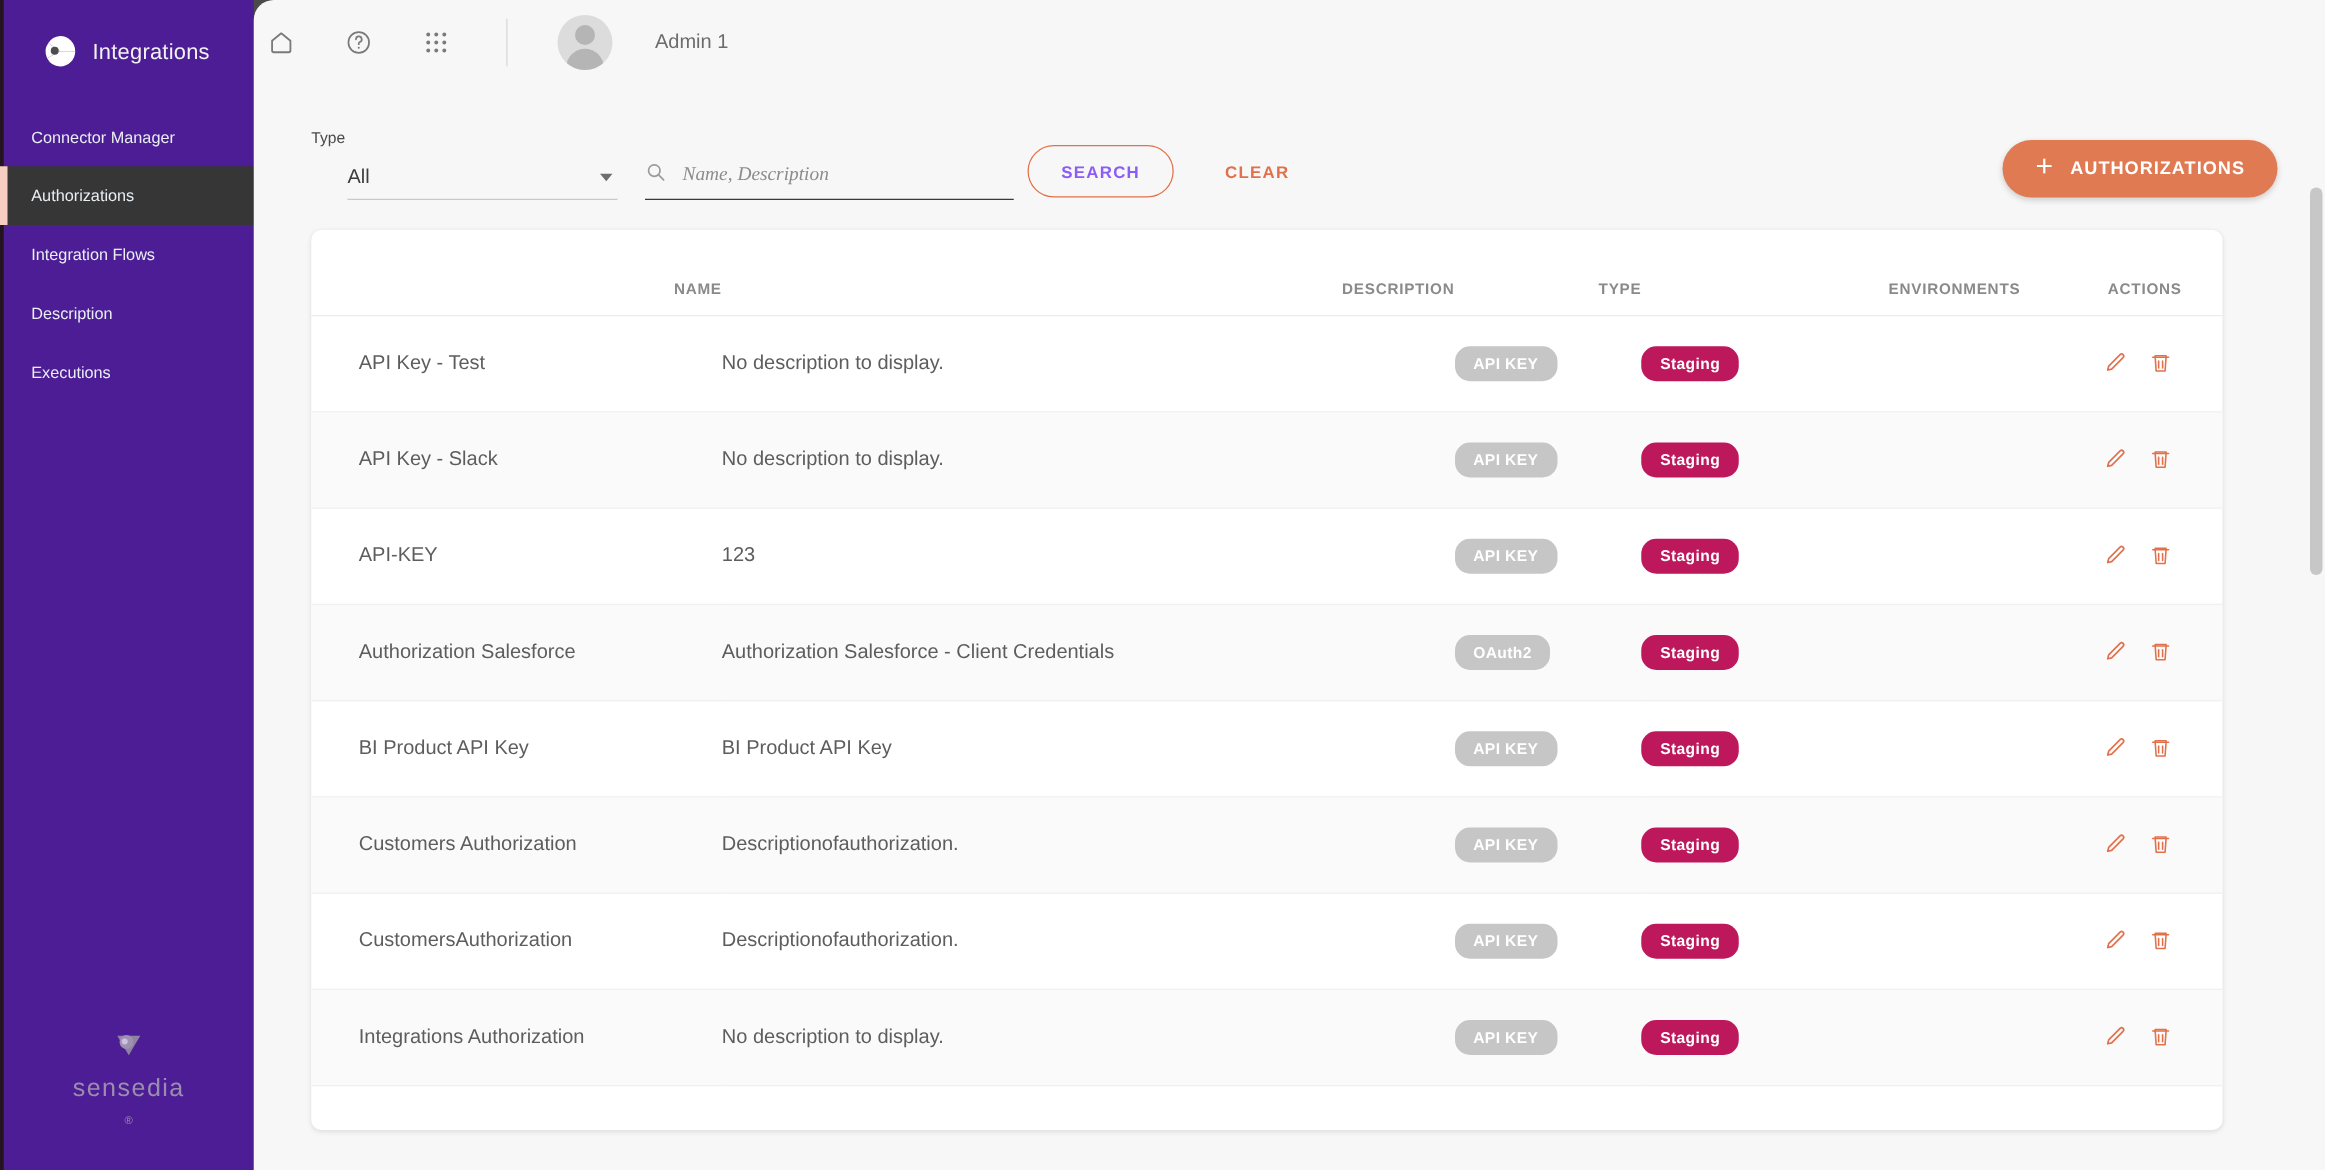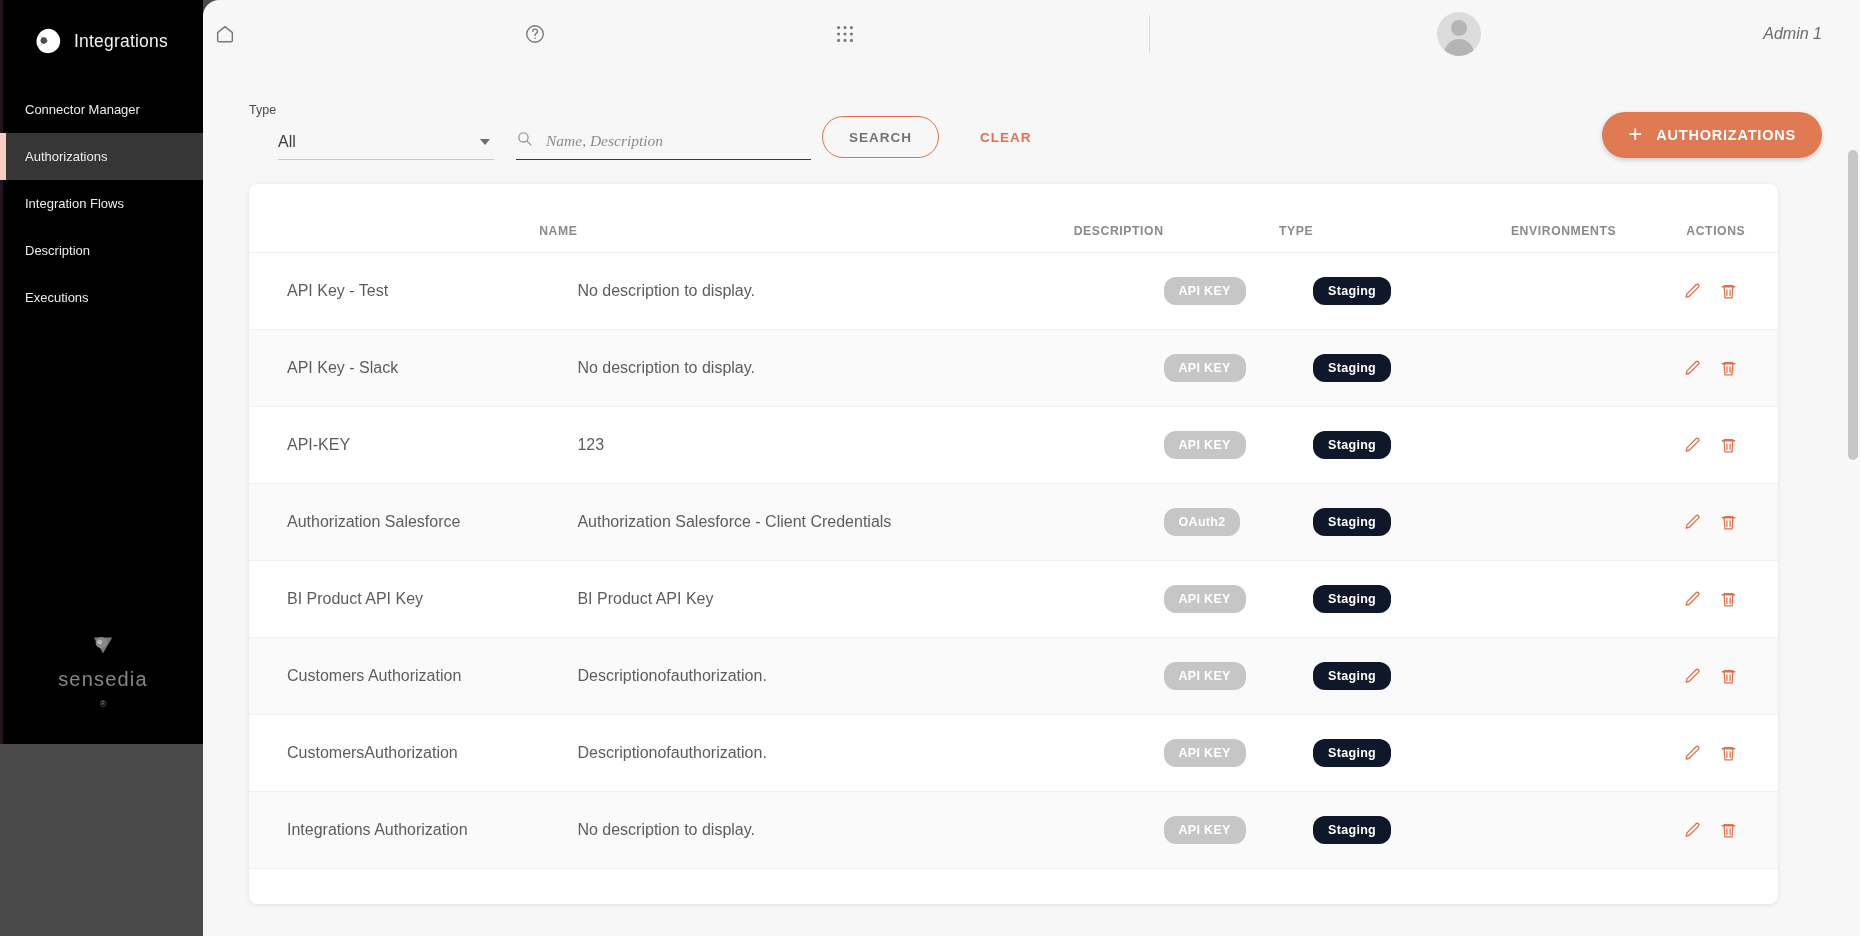--- a/index.html
+++ b/index.html
@@ -14,22 +14,22 @@
     width: 1860px; height: 936px;
     background: #4a4a4a;
     display: flex;
     overflow: hidden;
   }
 
   
   .sidebar {
     width: 203px;
     min-width: 203px;
-    height: 744px;
-    background: #000000;
+    height: 936px;
+    background: #4c1d95;
     position: relative;
     display: flex;
     flex-direction: column;
     border-left: 3px solid #241420;
   }
   .logo-row {
     height: 82px;
     display: flex;
     align-items: center;
     padding-left: 30px;
@@ -87,24 +87,23 @@
     border-top-left-radius: 16px;
     position: relative;
     overflow: hidden;
   }
 
   
   .topbar {
     height: 68px;
     display: flex;
     align-items: center;
-    justify-content: space-between;
+    justify-content: flex-start;
     padding-right: 38px;
     gap: 18px;
-    font-style: italic;
   }
   .icon-btn {
     width: 44px; height: 44px;
     display: flex; align-items: center; justify-content: center;
     cursor: pointer;
     color: #7a7a7a;
   }
   .topbar-divider {
     width: 1px; height: 38px;
     background: #d9d9d9;
@@ -179,21 +178,21 @@
     font-family: "Liberation Serif", serif;
   }
   .btn-search {
     margin-left: 11px;
     margin-bottom: 2px;
     height: 42px;
     padding: 0 26px;
     border: 1.4px solid #e2714b;
     border-radius: 21px;
     background: transparent;
-    color: #737373;
+    color: #8b5cf6;
     font-size: 13.5px;
     font-weight: 700;
     letter-spacing: 1px;
     cursor: pointer;
     font-family: "Liberation Sans", sans-serif;
   }
   .btn-clear {
     margin-left: 25px;
     margin-bottom: 2px;
     height: 42px;
@@ -264,21 +263,21 @@
   .badge {
     display: inline-block;
     padding: 7px 15px;
     border-radius: 12px;
     font-size: 12.5px;
     font-weight: 700;
     color: #fff;
     letter-spacing: .3px;
   }
   .badge-type { background: #c6c6c6; }
-  .badge-env  { background: #0f172a; }
+  .badge-env  { background: #be185d; }
 
   .actions-cell { padding-left: 62px; }
   .act {
     display: inline-flex;
     align-items: center; justify-content: center;
     width: 28px; height: 28px;
     color: #e2714b;
     cursor: pointer;
     margin-right: 8px;
   }

